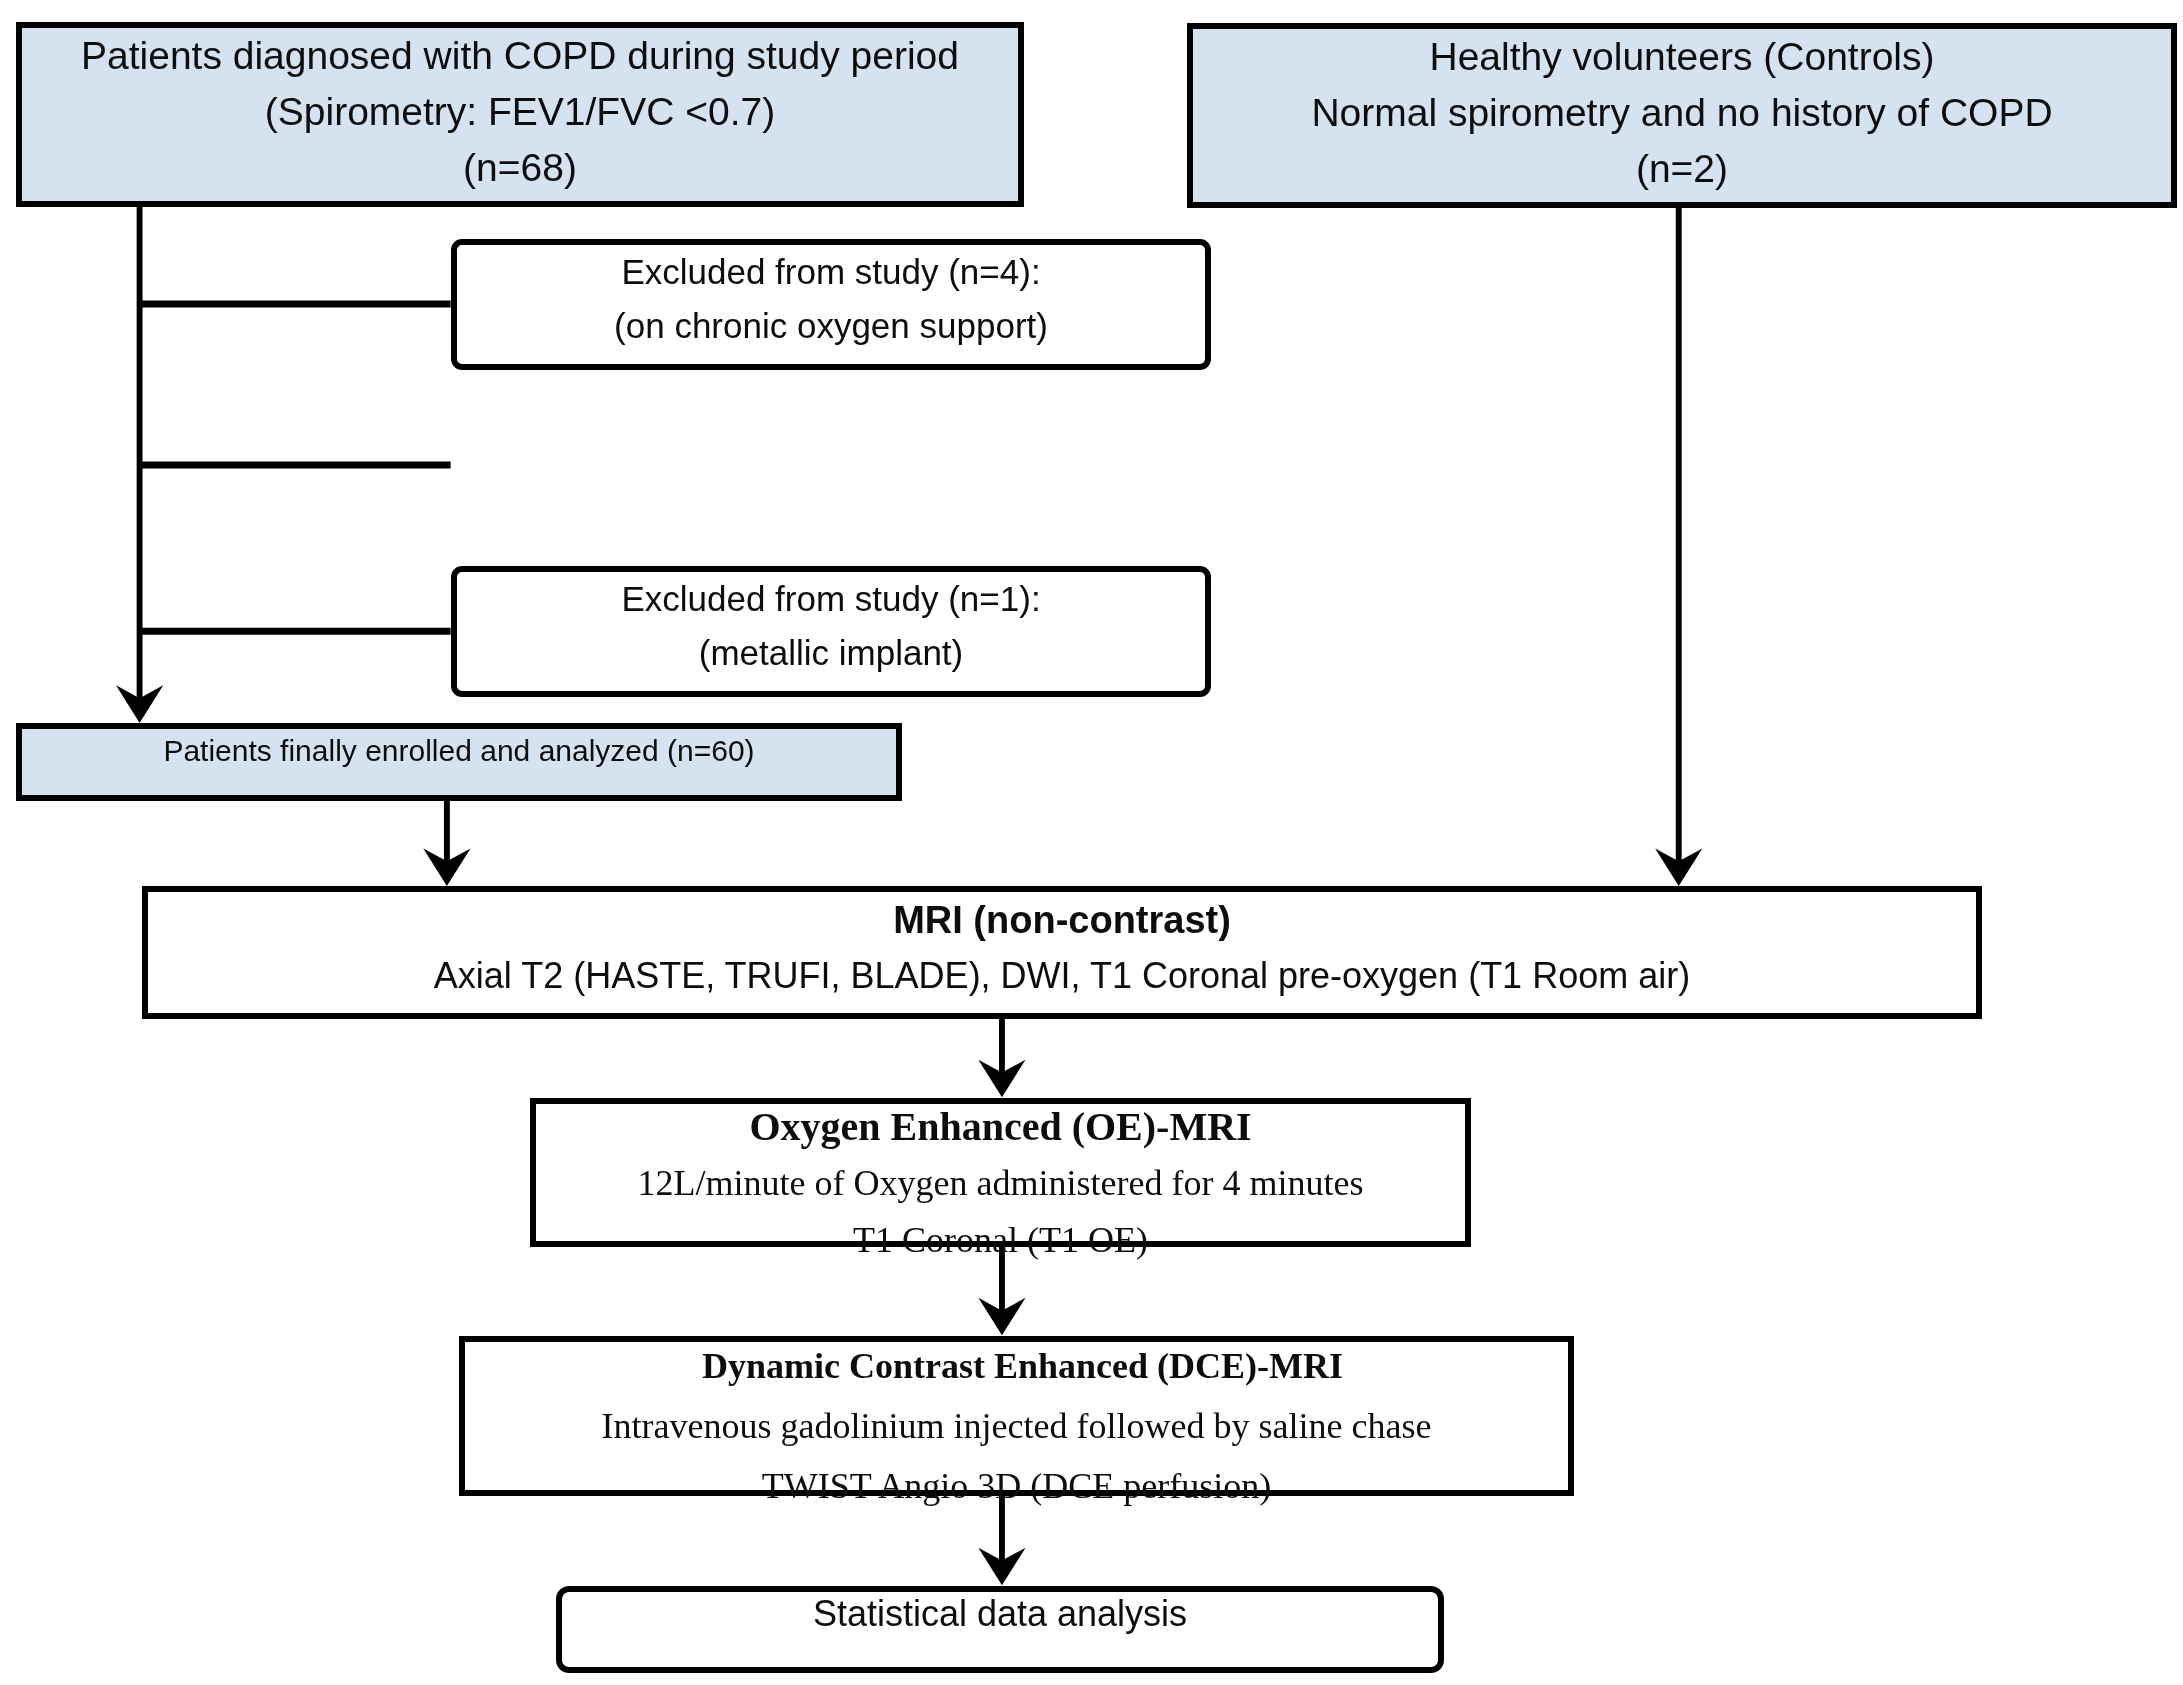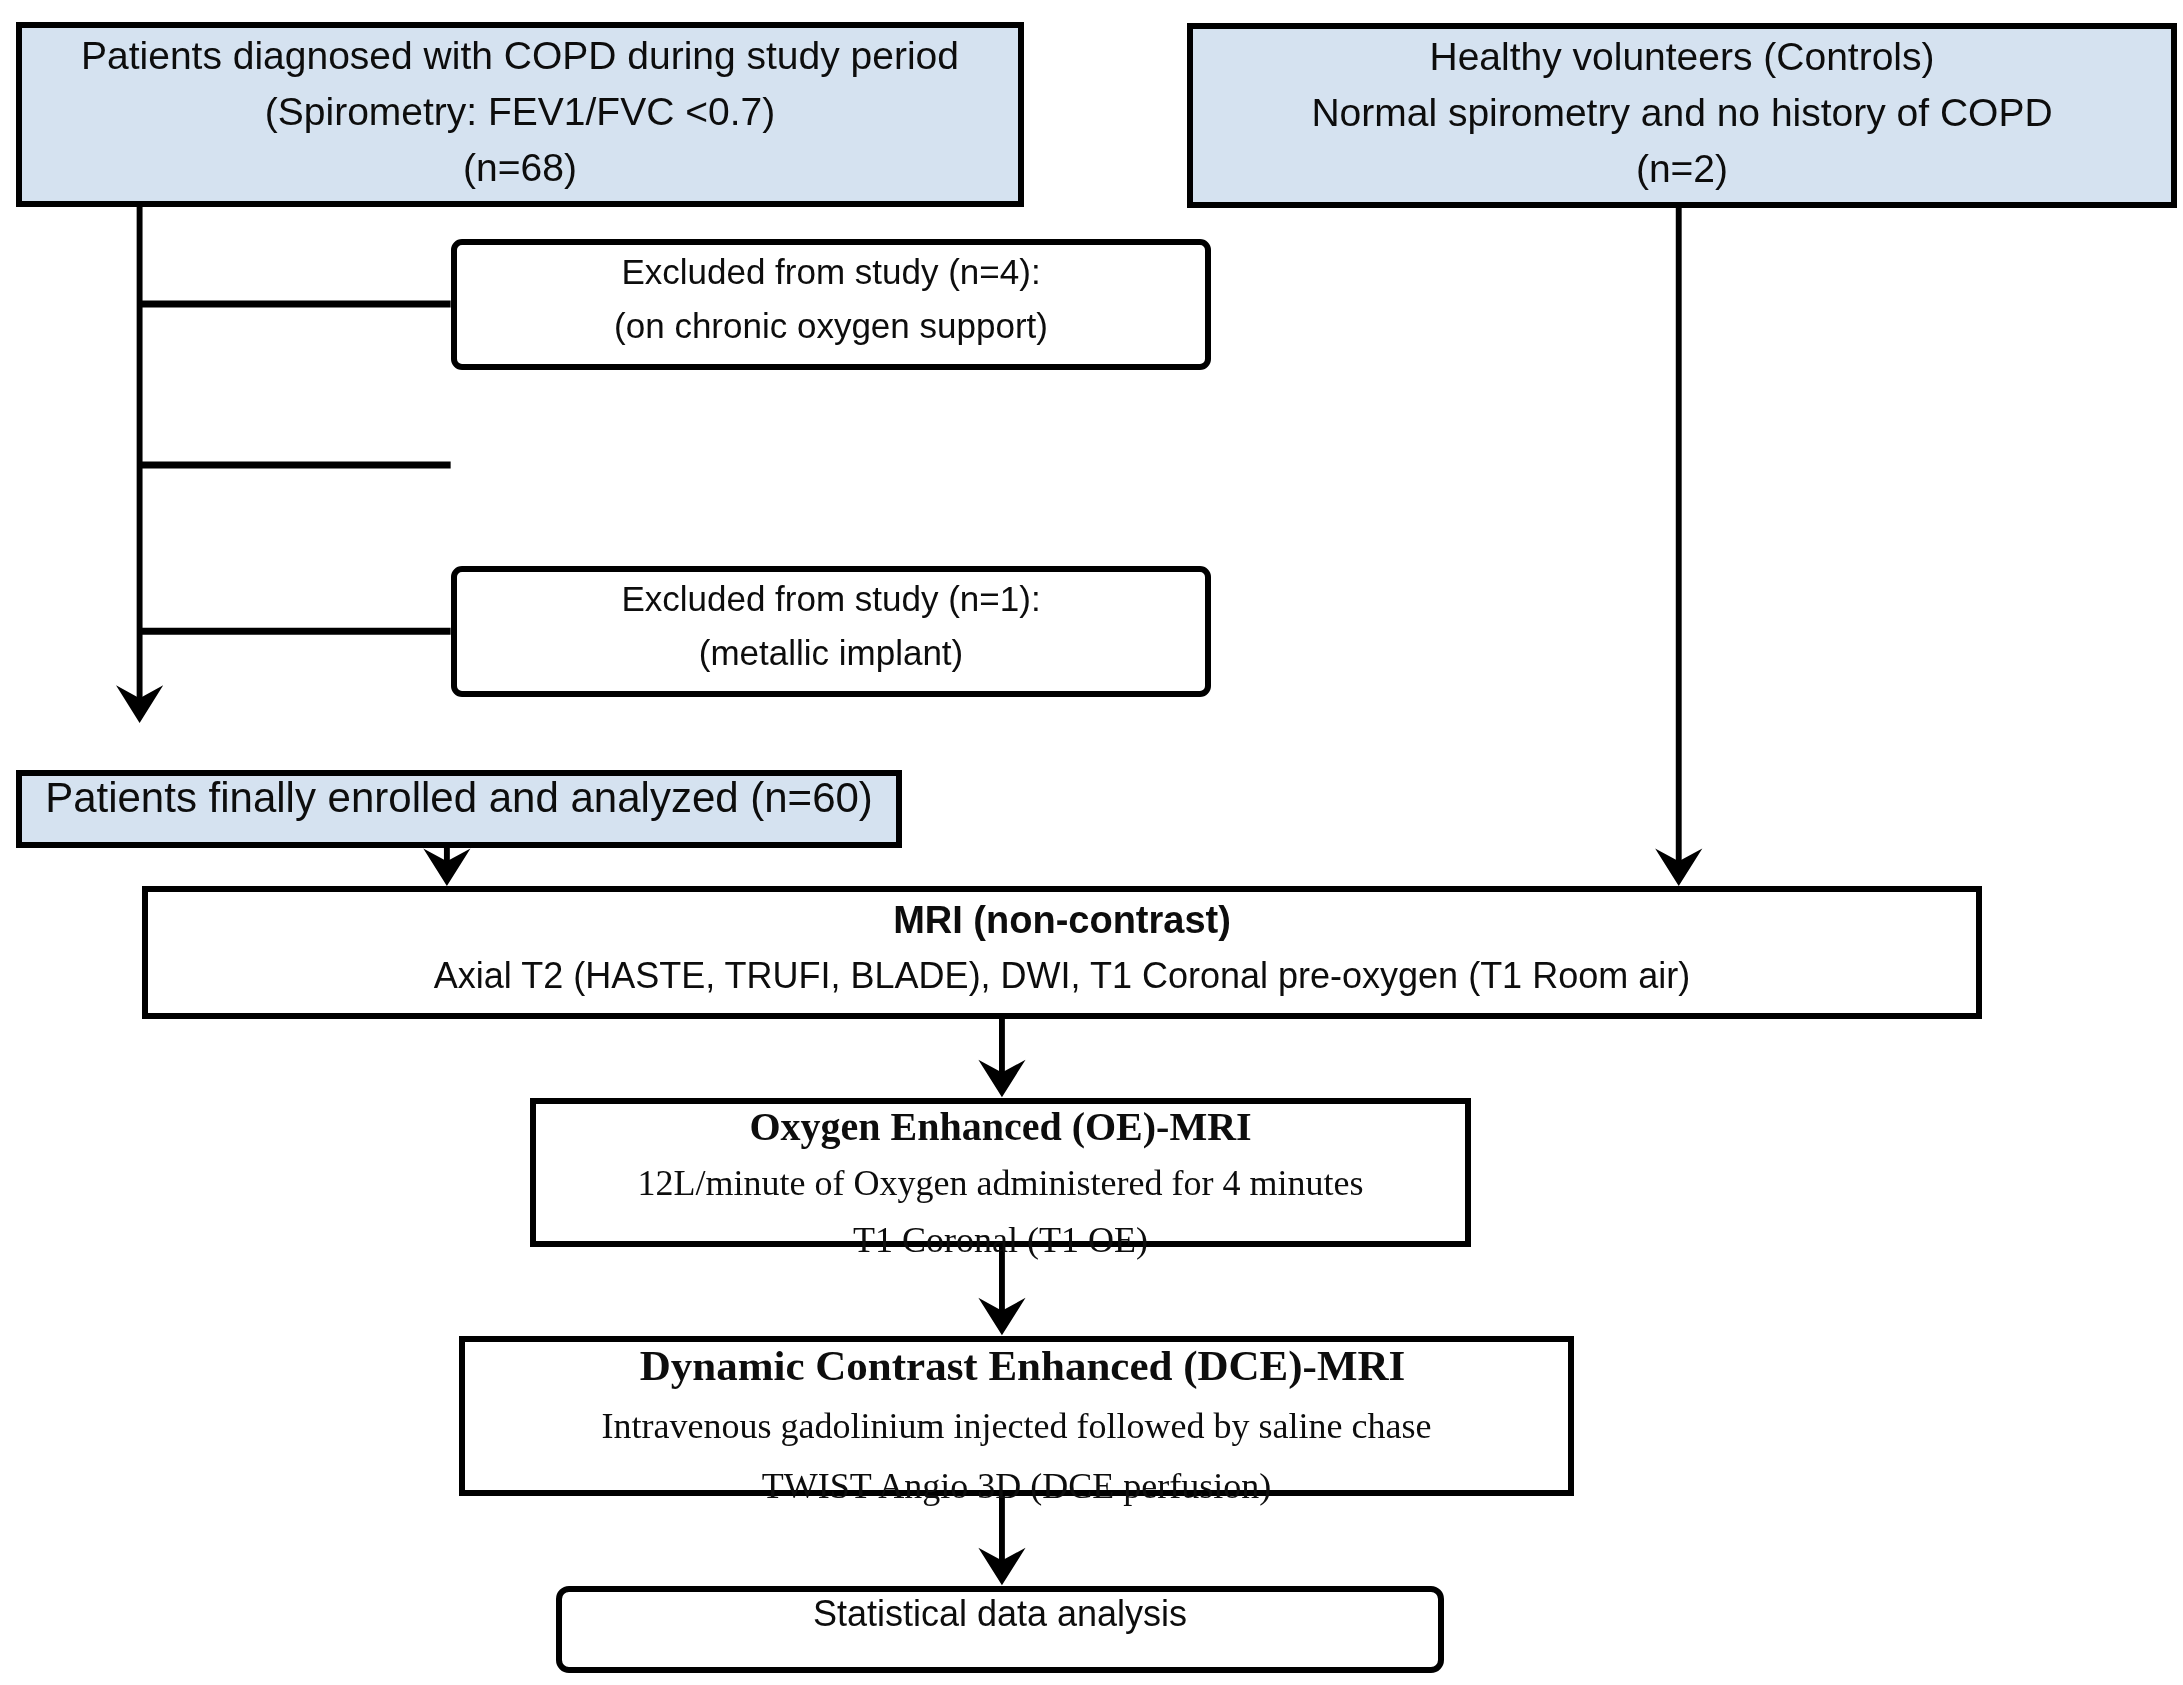--- a/index.html
+++ b/index.html
@@ -32,26 +32,26 @@
     text-align: center;
     z-index: 2;
   }
   .box.blue { background: #d5e2f0; }
   .sans { font-family: "Liberation Sans", "DejaVu Sans", sans-serif; }
   .serif { font-family: "Liberation Serif", "DejaVu Serif", serif; gap: 12px; }
 
   
   .t-top    { font-size: 39px; line-height: 56px; }
   .t-excl   { font-size: 35px; line-height: 54px; border-radius: 11px; }
-  .t-enroll { font-size: 42px; line-height: 43px; margin-top: 47px;  }
+  .t-enroll { font-size: 30px; line-height: 43px;  }
   .t-mri-title { font-size: 38px; line-height: 56px; font-weight: bold; }
   .t-mri-line  { font-size: 36px; line-height: 56px; }
   .t-oe-title  { font-size: 40px; line-height: 45px; font-weight: bold; }
   .t-oe-line   { font-size: 36px; line-height: 45px; }
-  .t-dce-title { font-size: 43px; line-height: 48px; font-weight: bold; margin-left: 12px; }
+  .t-dce-title { font-size: 36px; line-height: 48px; font-weight: bold; margin-left: 12px; }
   .t-dce-line  { font-size: 36px; line-height: 48px; }
   .t-stats  { font-size: 36px; line-height: 43px; }
 
   
   #box-copd     { left: 16px;   top: 21.5px;   width: 1008px; height: 185px; }
   #box-controls { left: 1187px; top: 22.5px;   width: 990px; height: 185px; }
   #box-ex1      { left: 451px;  top: 239px;  width: 760px; height: 131px; }
   #box-ex2      { left: 451px;  top: 400px;  width: 760px; height: 131px; }
   #box-ex3      { left: 451px;  top: 566px; width: 760px; height: 131px; }
   #box-enrolled { left: 16px;   top: 723px; width: 886px; height: 78px; }

